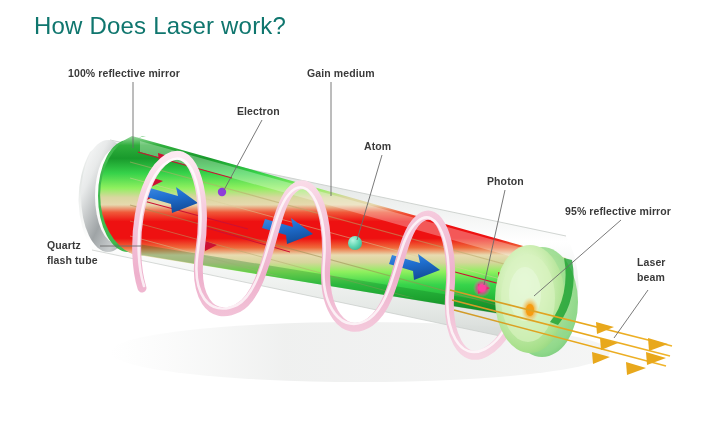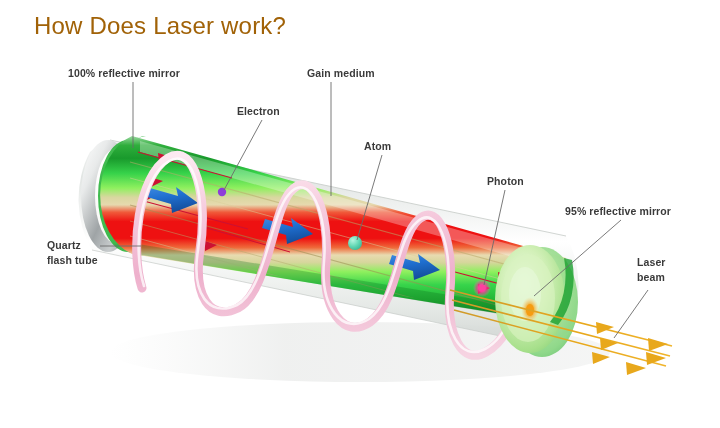--- a/index.html
+++ b/index.html
@@ -17,21 +17,21 @@
     height: 428px;
     background: #ffffff;
     overflow: hidden;
   }
   #title {
     position: absolute;
     left: 34px;
     top: 12px;
     font-size: 24px;
     font-weight: 400;
-    color: #a16207;
+    color: #0f766e;
     letter-spacing: 0.2px;
     white-space: nowrap;
   }
   svg#diagram {
     position: absolute;
     left: 0;
     top: 0;
   }
   .lbl {
     font-family: "Liberation Sans", sans-serif;

